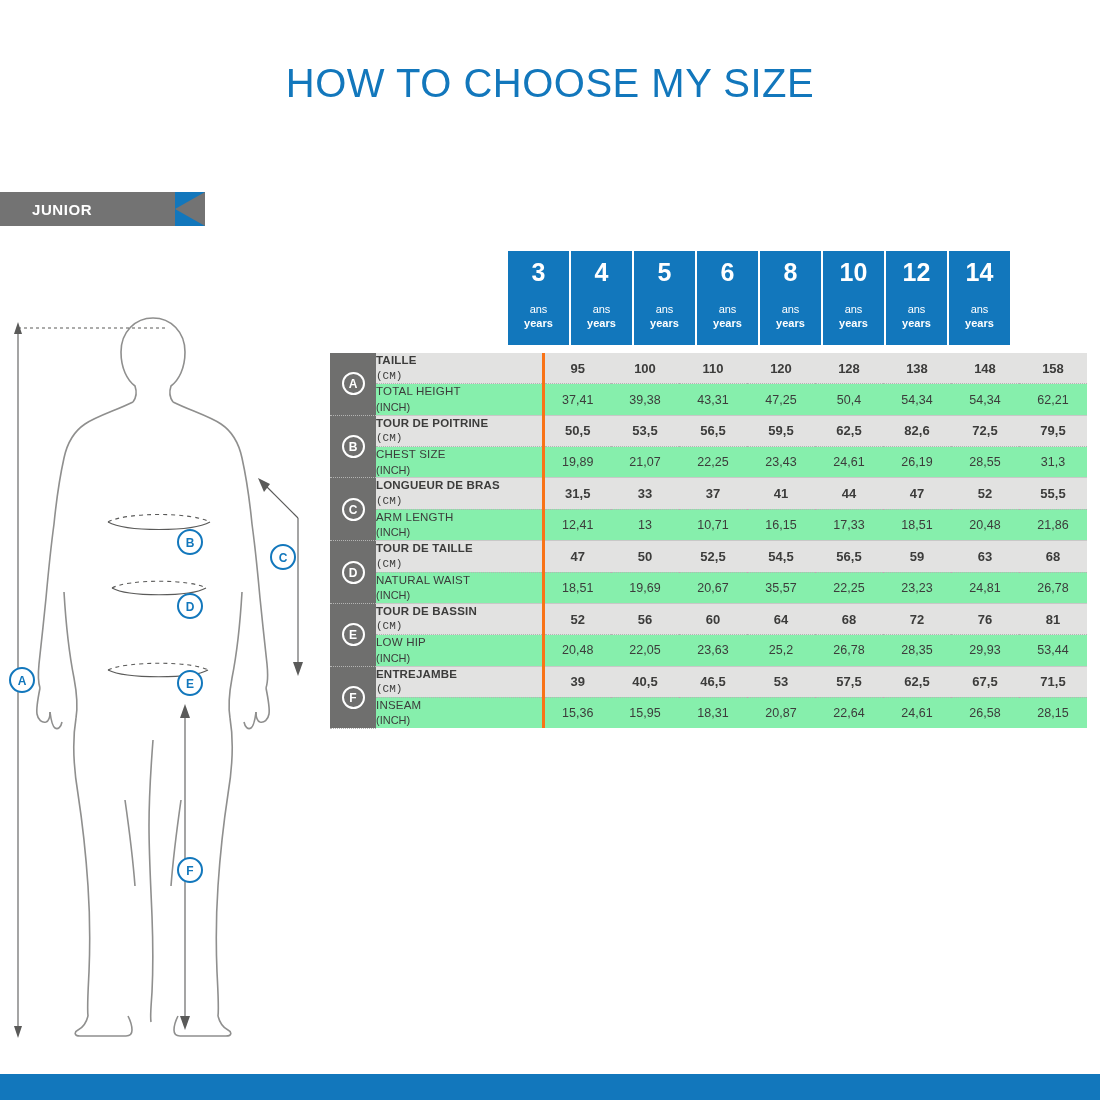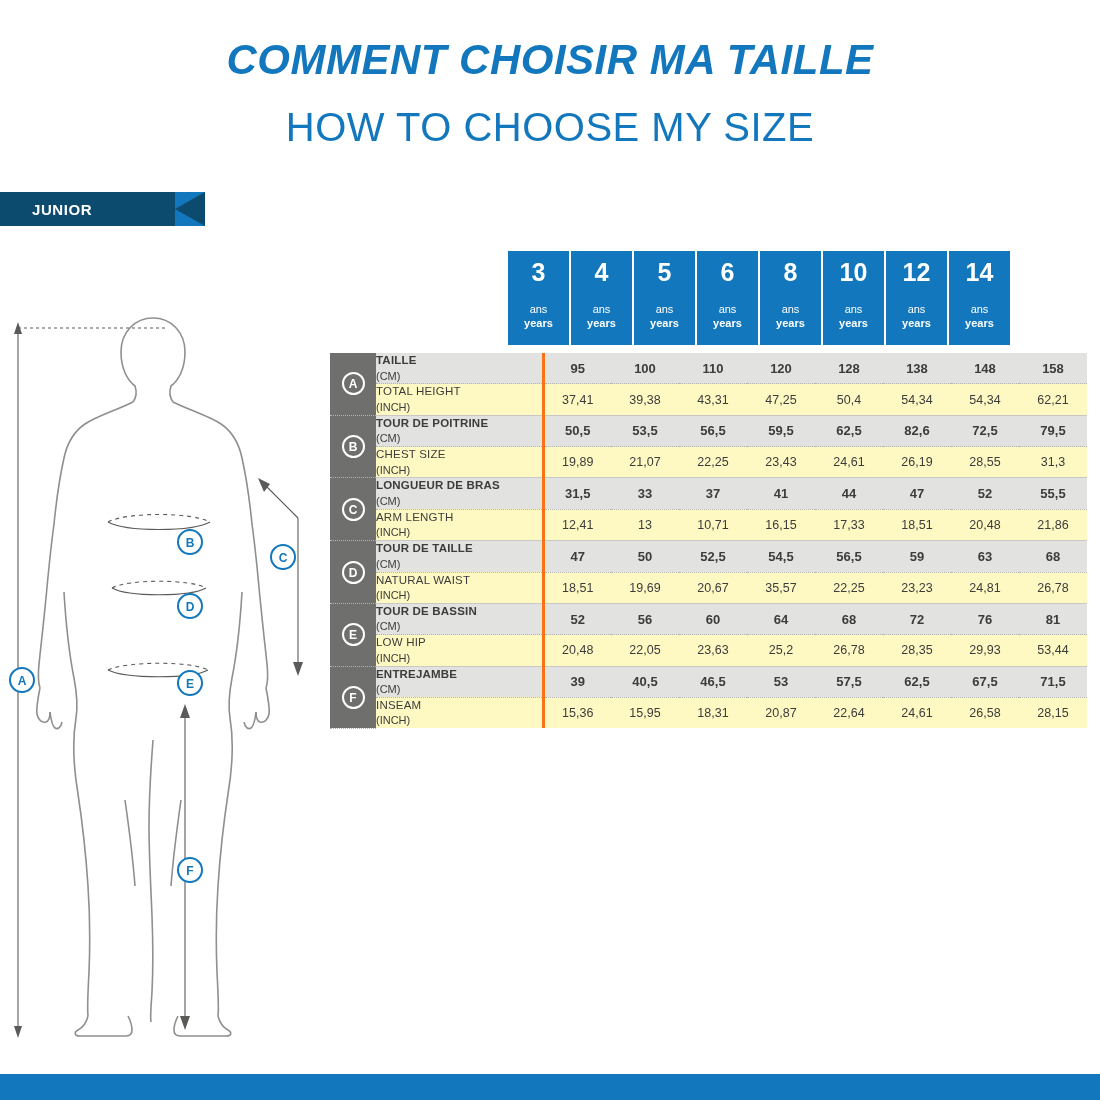--- a/index.html
+++ b/index.html
@@ -43,21 +43,21 @@
     left: 0;
     width: 100%;
     height: 34px;
   }
   .banner {
     position: absolute;
     left: 0;
     top: 0;
     height: 34px;
     width: 205px;
-    background: #0c4a6e;
+    background: #737373;
     display: flex;
     align-items: center;
     padding-left: 32px;
   }
   .banner-label {
     color: #ffffff;
     font-size: 15px;
     font-weight: bold;
     letter-spacing: 0.6px;
   }
@@ -141,24 +141,24 @@
   .label-cell .l1 { display: block; }
   .label-cell .l2 { display: block; }
   .val-cell {
     width: 68px;
     text-align: center;
     padding: 9px 0;
   }
 
   tr.metric { background: #e2e2e1; }
   tr.metric .label-cell .l1 { font-weight: bold; font-size: 11.5px; letter-spacing: 0.2px; }
-  tr.metric .label-cell .l2 { font-size: 11px; }
+  tr.metric .label-cell .l2 { font-size: 11px; font-family: Liberation Mono, monospace; }
   tr.metric .val-cell { font-weight: bold; font-size: 13px; }
 
-  tr.imperial { background: #fef9c3; }
+  tr.imperial { background: #86efac; }
   tr.imperial .label-cell .l1 { font-size: 11.5px; letter-spacing: 0.2px; }
   tr.imperial .label-cell .l2 { font-size: 11px; }
   tr.imperial .val-cell { font-size: 12.5px; }
 
   .sep-under-metric td { border-bottom: 1px dotted #b4b4b3; }
   .sep-group td { border-bottom: 1px solid #c8c8c7; }
   .divider-vert { border-right: 3px solid #f97316; }
 
   
   .bottom-bar {
@@ -167,21 +167,20 @@
     bottom: 0;
     width: 100%;
     height: 26px;
     background: #1277bc;
   }
 </style>
 </head>
 <body>
 
 <div class="titles">
-  <div class="title-fr">COMMENT CHOISIR MA TAILLE</div>
   <div class="title-en">HOW TO CHOOSE MY SIZE</div>
 </div>
 
 <div class="banner-wrap">
   <div class="banner">
     <span class="banner-label">JUNIOR</span>
   </div>
   <div class="banner-arrow"></div>
 </div>
 

